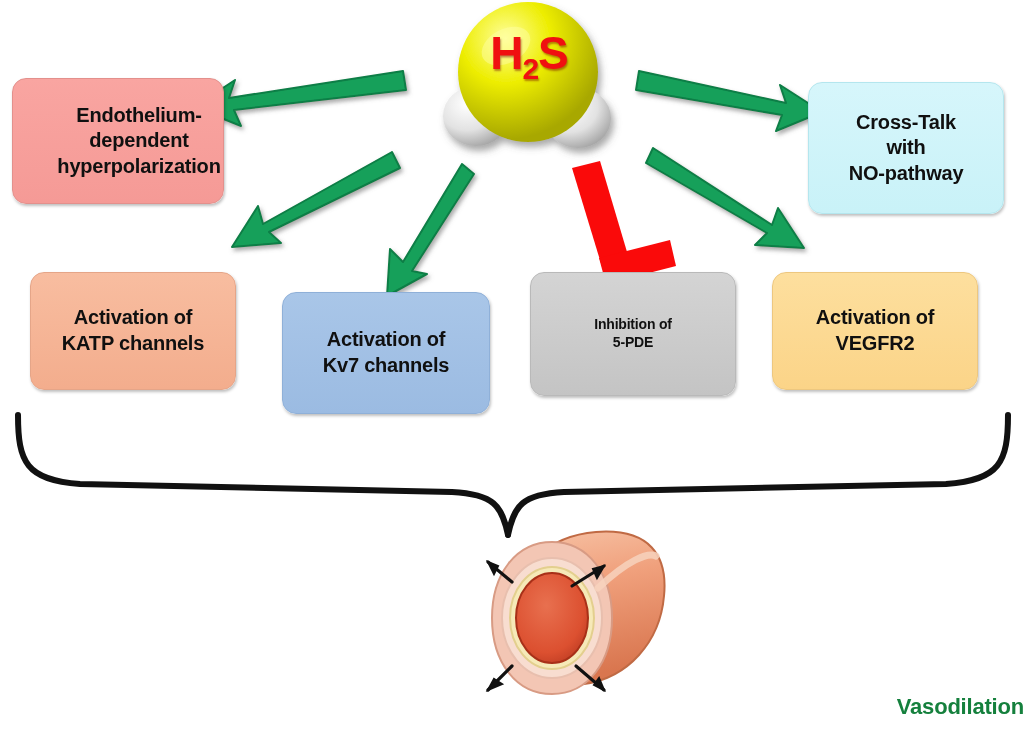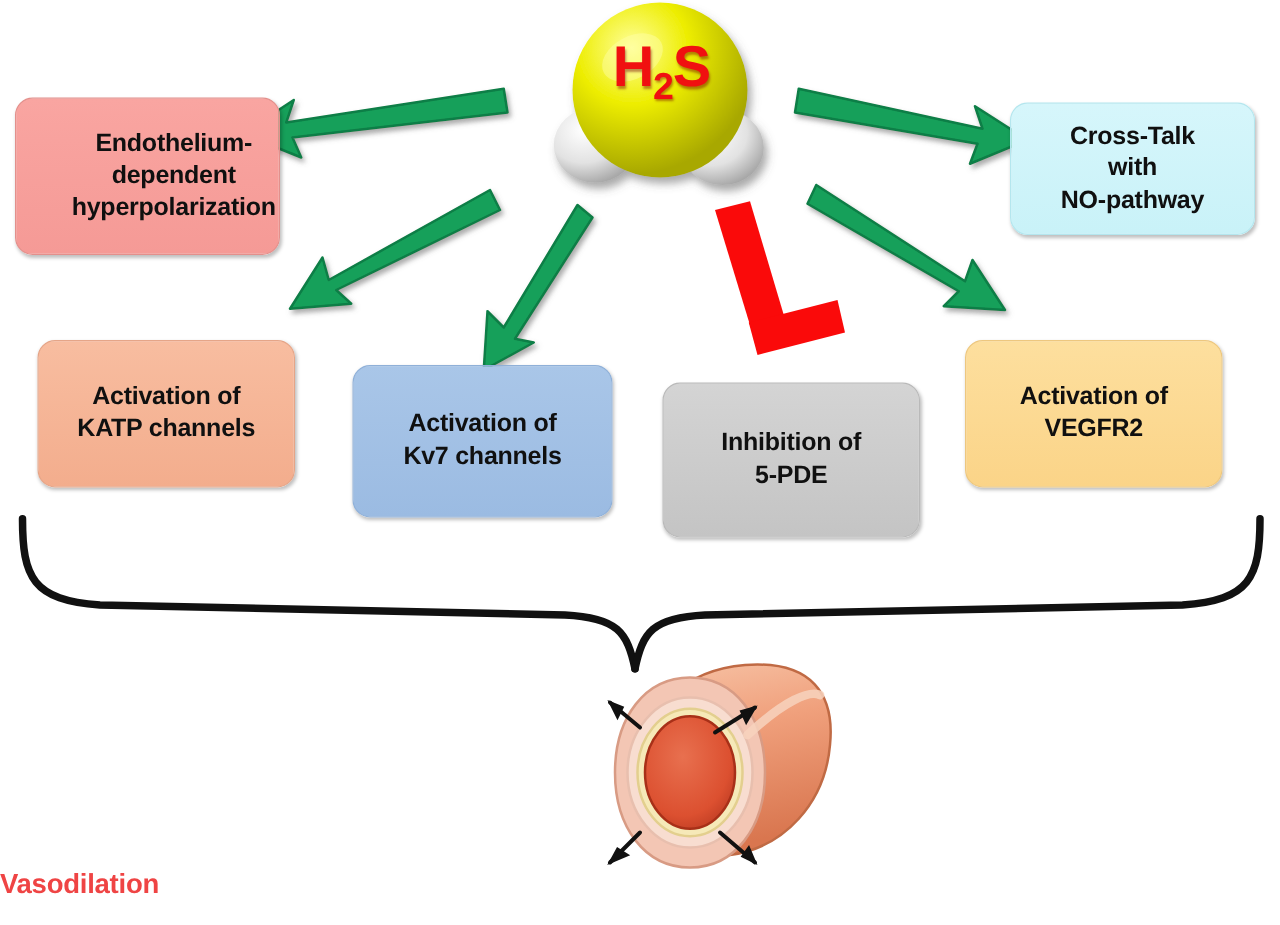--- a/index.html
+++ b/index.html
@@ -38,32 +38,32 @@
     line-height: 1.28;
     letter-spacing: -0.2px;
     box-shadow: 1px 2px 3px rgba(0,0,0,0.25);
     padding: 4px 6px;
   }
   .node-box span { display: block; white-space: pre-line; }
 
   #box-eh   { left: 12px;  top: 78px;  width: 212px; height: 126px;
               background: linear-gradient(180deg,#f9a5a1 0%,#f59a96 100%);
               border: 1px solid #e3908c; font-size: 20px; padding-left: 48px; }
-  #box-ct   { left: 808px; top: 82px;  width: 196px; height: 106px;
+  #box-ct   { left: 808px; top: 82px;  width: 196px; height: 132px;
               background: linear-gradient(180deg,#d6f6fb 0%,#c9f2f8 100%);
               border: 1px solid #b4e6ee; font-size: 20px; }
   #box-katp { left: 30px;  top: 272px; width: 206px; height: 118px;
               background: linear-gradient(180deg,#f8bda0 0%,#f3ad8d 100%);
               border: 1px solid #e5a588; font-size: 20px; }
   #box-kv7  { left: 282px; top: 292px; width: 208px; height: 122px;
               background: linear-gradient(180deg,#a9c6e8 0%,#9bbbe2 100%);
               border: 1px solid #8fb0d8; font-size: 20px; }
-  #box-pde  { left: 530px; top: 306px; width: 206px; height: 124px;
+  #box-pde  { left: 530px; top: 272px; width: 206px; height: 124px;
               background: linear-gradient(180deg,#d4d4d4 0%,#c4c4c4 100%);
-              border: 1px solid #b9b9b9; font-size: 20px; }
+              border: 1px solid #b9b9b9; font-size: 14px; }
   #box-vegf { left: 772px; top: 272px; width: 206px; height: 118px;
               background: linear-gradient(180deg,#fddf9e 0%,#fbd488 100%);
               border: 1px solid #edc77f; font-size: 20px; }
 
   #molecule {
     position: absolute;
     left: 434px;
     top: 4px;
     width: 190px;
     height: 150px;
@@ -79,24 +79,24 @@
     z-index: 5;
     letter-spacing: -1px;
   }
   #molecule .h2s-text sub { font-size: 30px; }
 
   #vessel-label {
     position: absolute;
     left: 0;
     top: 694px;
     width: 1024px;
-    text-align: left;
+    text-align: right;
     font-size: 22px;
     font-weight: bold;
-    color: #ef4444;
+    color: #15803d;
     letter-spacing: -0.2px;
   }
 </style>
 </head>
 <body>
 
 <div id="canvas">
 
   <svg class="svg-layer" viewBox="0 0 1024 740">
     <defs>

